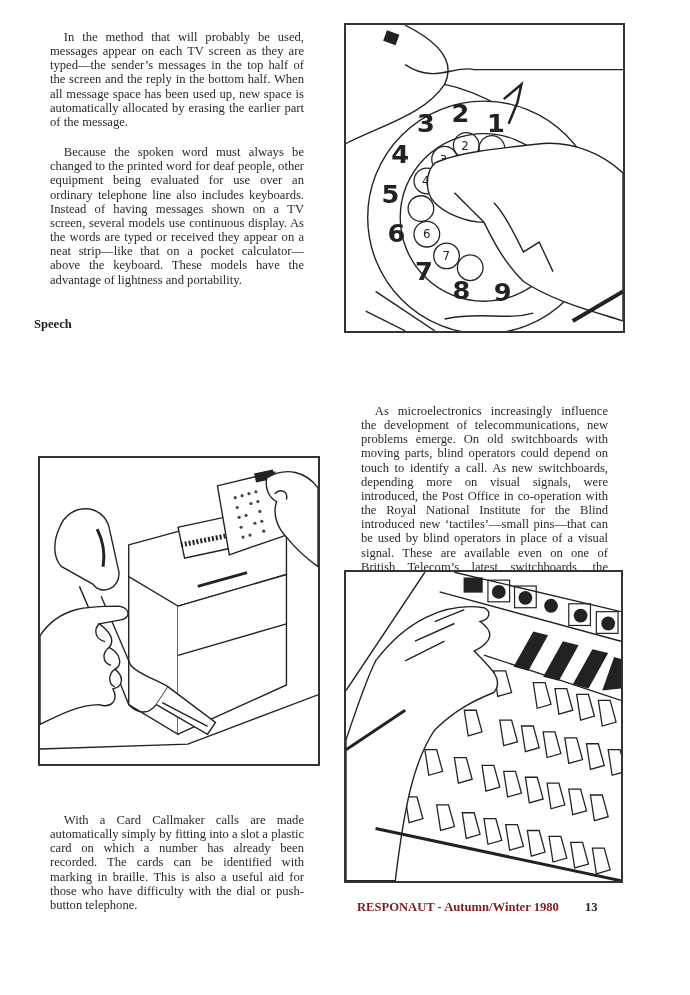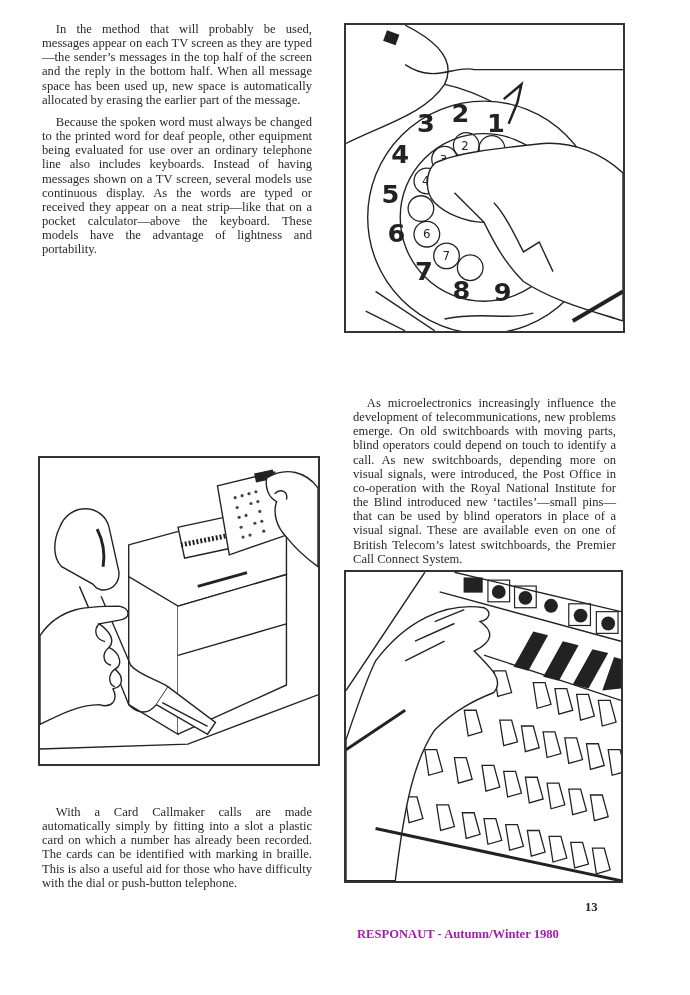--- a/index.html
+++ b/index.html
@@ -1,42 +1,43 @@
 <!DOCTYPE html>
 <html><head>
 <meta charset="utf-8">
 <style>
   html, body { margin:0; padding:0; }
   body {
     width:690px; height:995px; background:#ffffff; position:relative; overflow:hidden;
     font-family:"Liberation Serif", "DejaVu Serif", serif; color:#2a2a2a;
   }
   .col { position:absolute; font-size:12.6px; line-height:14.15px; text-align:justify; }
-  .col p { margin:8px; text-indent:1.1em; hyphens:manual; }
+  .col p { margin:16px; text-indent:1.1em; hyphens:manual; }
   .col p.noindent { text-indent:0; }
   .col h3 { margin:0; font-size:12.6px; line-height:14.15px; font-weight:bold; color:#222; }
   .gap { height:14px; }
   .frame {
     position:absolute; border:2px solid #333; background:#fff; box-sizing:border-box; overflow:hidden;
   }
   .frame svg { width:100%; height:100%; display:block; }
   .footer {
-    position:absolute; left:357px; top:927px; font-weight:bold; font-size:12.6px; color:#a21caf;
+    position:absolute; left:357px; top:900px; font-weight:bold; font-size:12.6px; color:#7f1d1d;
     font-family:"Liberation Serif", serif;
     text-align:center;
   }
   .pageno { position:absolute; left:585px; top:900px; font-weight:bold; font-size:12.6px; color:#222; }
 </style>
 </head>
 <body>
 
 <div class="col" style="left:34px; top:14px; width:286px;">
   <p>In the method that will probably be used, messages appear on each TV screen as they are typed—the sender’s messages in the top half of the screen and the reply in the bottom half. When all message space has been used up, new space is automatically allocated by erasing the earlier part of the message.</p>
   <p>Because the spoken word must always be changed to the printed word for deaf people, other equipment being evaluated for use over an ordinary telephone line also includes keyboards. Instead of having messages shown on a TV screen, several models use continuous display. As the words are typed or received they appear on a neat strip—like that on a pocket calculator—above the keyboard. These models have the advantage of lightness and portability.</p>
   <div class="gap"></div>
+  <h3>Speech</h3>
   <div class="gap"></div>
 </div>
 
 <div class="frame" style="left:38px; top:456px; width:282px; height:310px;">
   <svg viewBox="0 0 282 310" fill="none" stroke="#222" stroke-width="1.4">
 
     <path d="M90 88 L200 58 L250 70 L250 118 L140 150 L90 120 Z" fill="#fff"></path>
     <path d="M90 120 L90 250 L140 280 L140 150"></path>
     <path d="M140 150 L250 118 L250 230 L140 280" fill="#fff"></path>
     <path d="M140 200 L250 168"></path>

